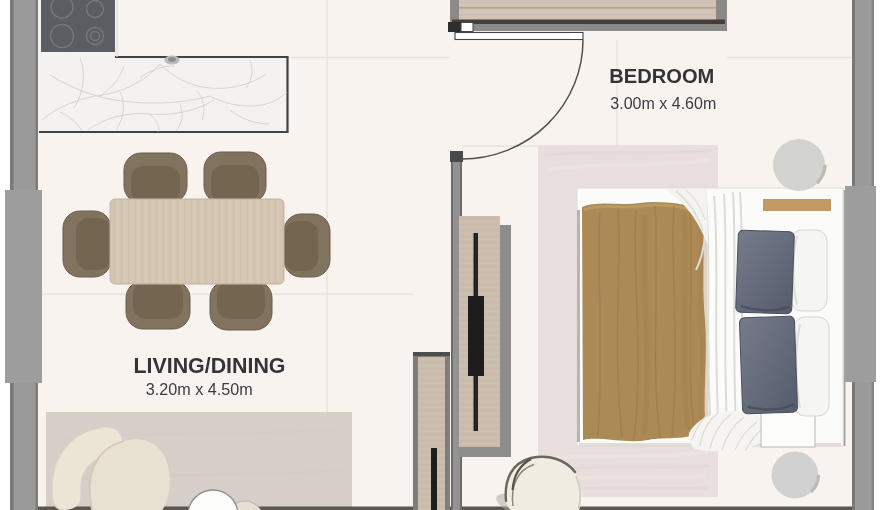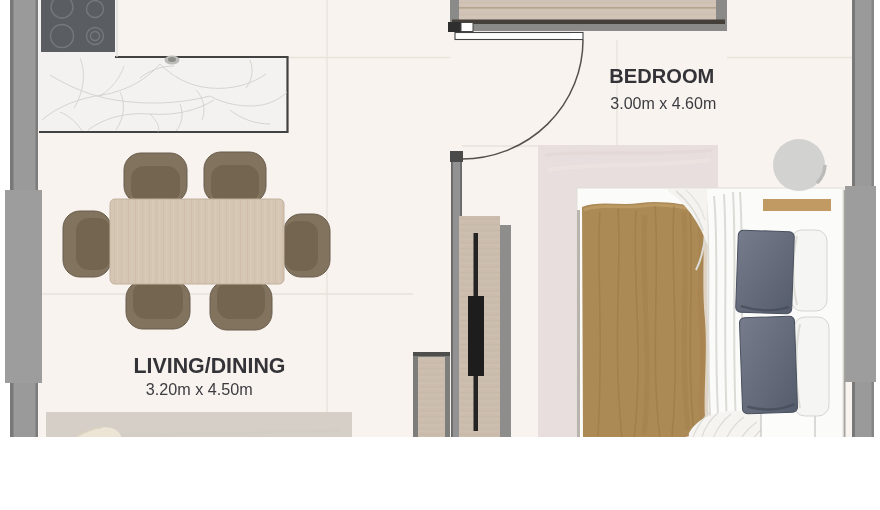--- a/index.html
+++ b/index.html
@@ -1,16 +1,16 @@
 <!DOCTYPE html>
 <html><head>
 <meta charset="utf-8">
 <style>
   html,body{margin:0;padding:0;background:#ffffff;}
-  #plan{width:880px;height:437px;position:relative;overflow:hidden;
+  #plan{width:880px;height:510px;position:relative;overflow:hidden;
         font-family:"Liberation Sans", sans-serif;}
   svg{display:block;}
   text{-webkit-font-smoothing:antialiased;}
   #plan{transform:translateZ(0);will-change:transform;}
 </style>
 </head>
 <body>
 <div id="plan">
 <svg width="880" height="510" viewBox="0 0 880 510">
 <defs>

